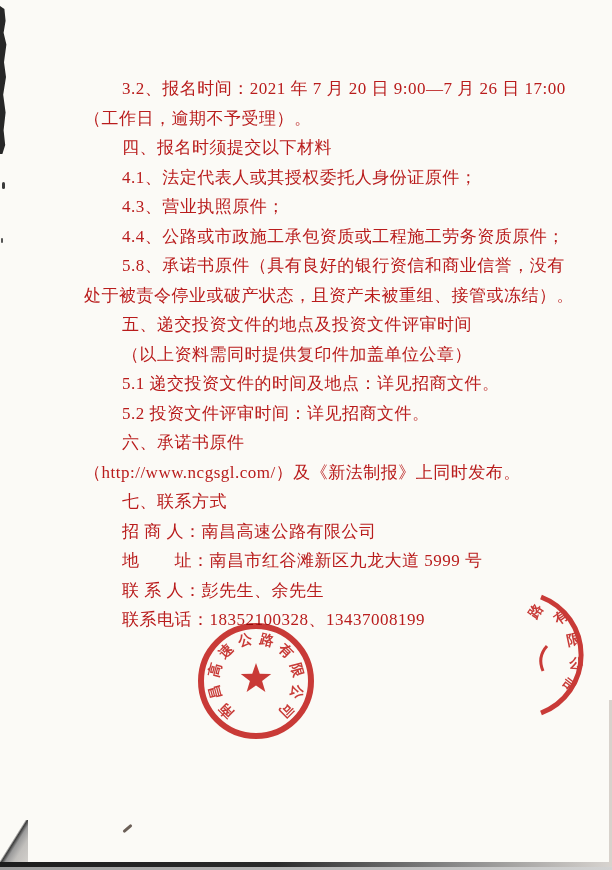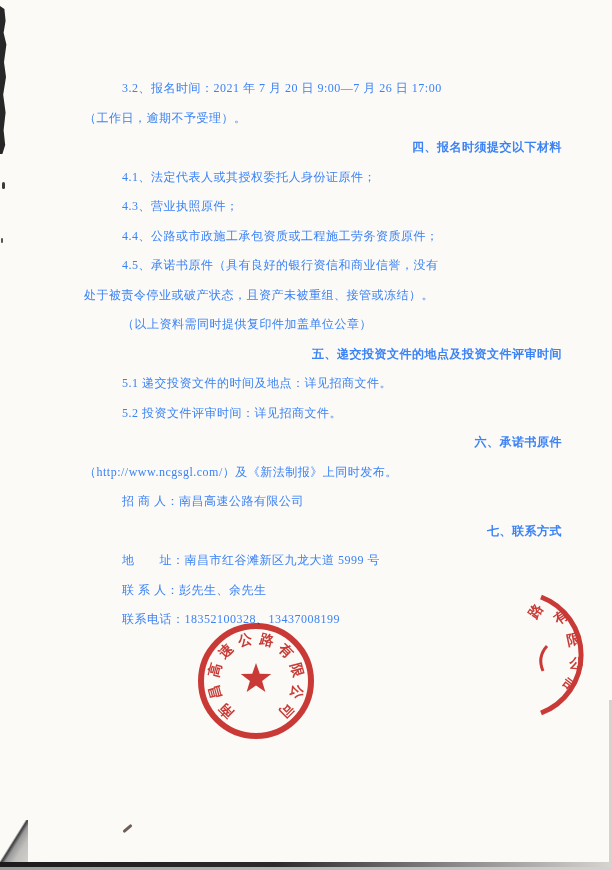--- a/index.html
+++ b/index.html
@@ -3,26 +3,26 @@
 <meta charset="utf-8">
 <style>
   html,body{margin:0;padding:0;}
   body{
     width:612px;height:870px;position:relative;overflow:hidden;
     background:#fbfaf6;
     font-family:"Liberation Serif","DejaVu Serif",serif;
   }
   .content{
     position:absolute;left:84px;top:74px;right:50px;
-    color:#3b82f6;font-size:12px;line-height:29.5px;
+    color:#b91c1c;font-size:17px;line-height:29.5px;
     letter-spacing:0.5px;
   }
   .content p{margin:0;white-space:nowrap;}
   .ind{text-indent:38px;}
-  .bold{font-weight:bold;text-align:right;}
+  .bold{font-weight:normal;}
   .ls7{letter-spacing:7px;}
   .ls2{letter-spacing:2px;}
   .stampsvg{
     position:absolute;left:0;top:0;
     mix-blend-mode:multiply;opacity:.88;pointer-events:none;
   }
   .seal-char{font-family:"Liberation Serif","DejaVu Serif",serif;font-weight:bold;}
   .edge-left{
     position:absolute;left:0;top:6px;width:8px;height:148px;background:#151515;opacity:.92;
     clip-path:polygon(0 0,55% 2%,70% 10%,45% 18%,80% 26%,50% 38%,75% 48%,40% 60%,70% 72%,45% 84%,65% 94%,30% 100%,0 100%);
@@ -56,30 +56,30 @@
   <div class="speck1"></div>
   <div class="speck2"></div>
 
   <div class="content">
     <p class="ind">3.2、报名时间：2021 年 7 月 20 日 9:00—7 月 26 日 17:00</p>
     <p>（工作日，逾期不予受理）。</p>
     <p class="ind bold">四、报名时须提交以下材料</p>
     <p class="ind">4.1、法定代表人或其授权委托人身份证原件；</p>
     <p class="ind">4.3、营业执照原件；</p>
     <p class="ind">4.4、公路或市政施工承包资质或工程施工劳务资质原件；</p>
-    <p class="ind">4.5、承诺书原件（具有良好的银行资信和商业信誉，没有</p>
+    <p class="ind">5.8、承诺书原件（具有良好的银行资信和商业信誉，没有</p>
     <p>处于被责令停业或破产状态，且资产未被重组、接管或冻结）。</p>
+    <p class="ind bold">五、递交投资文件的地点及投资文件评审时间</p>
     <p class="ind">（以上资料需同时提供复印件加盖单位公章）</p>
-    <p class="ind bold">五、递交投资文件的地点及投资文件评审时间</p>
     <p class="ind">5.1 递交投资文件的时间及地点：详见招商文件。</p>
     <p class="ind">5.2 投资文件评审时间：详见招商文件。</p>
     <p class="ind bold">六、承诺书原件</p>
     <p>（http://www.ncgsgl.com/）及《新法制报》上同时发布。</p>
+    <p class="ind bold">七、联系方式</p>
     <p class="ind">招 商 人：南昌高速公路有限公司</p>
-    <p class="ind bold">七、联系方式</p>
     <p class="ind">地　　址：南昌市红谷滩新区九龙大道 5999 号</p>
     <p class="ind">联 系 人：彭先生、余先生</p>
     <p class="ind">联系电话：18352100328、13437008199</p>
   </div>
 
   <svg class="stampsvg" width="612" height="870" viewBox="0 0 612 870">
 
     <g fill="#c5201d" stroke="none">
       <circle cx="256" cy="681" r="55" fill="none" stroke="#c5201d" stroke-width="6"></circle>
       <polygon transform="translate(256,679)" points="0,-16 3.76,-5.18 15.22,-4.94 6.09,1.98 9.40,12.94 0,6.4 -9.40,12.94 -6.09,1.98 -15.22,-4.94 -3.76,-5.18"></polygon>

